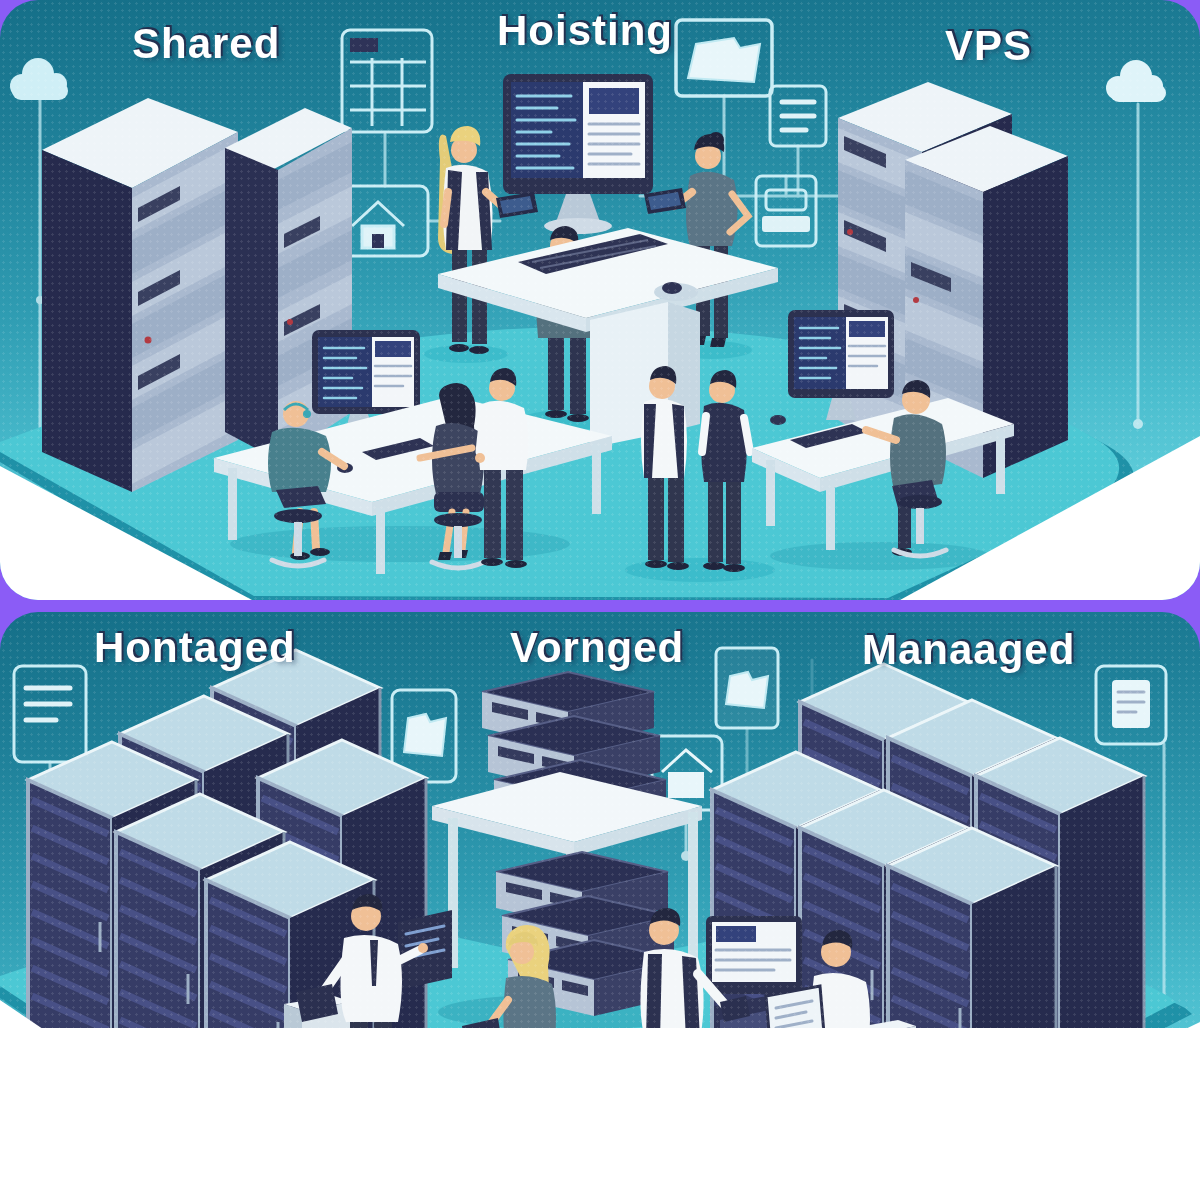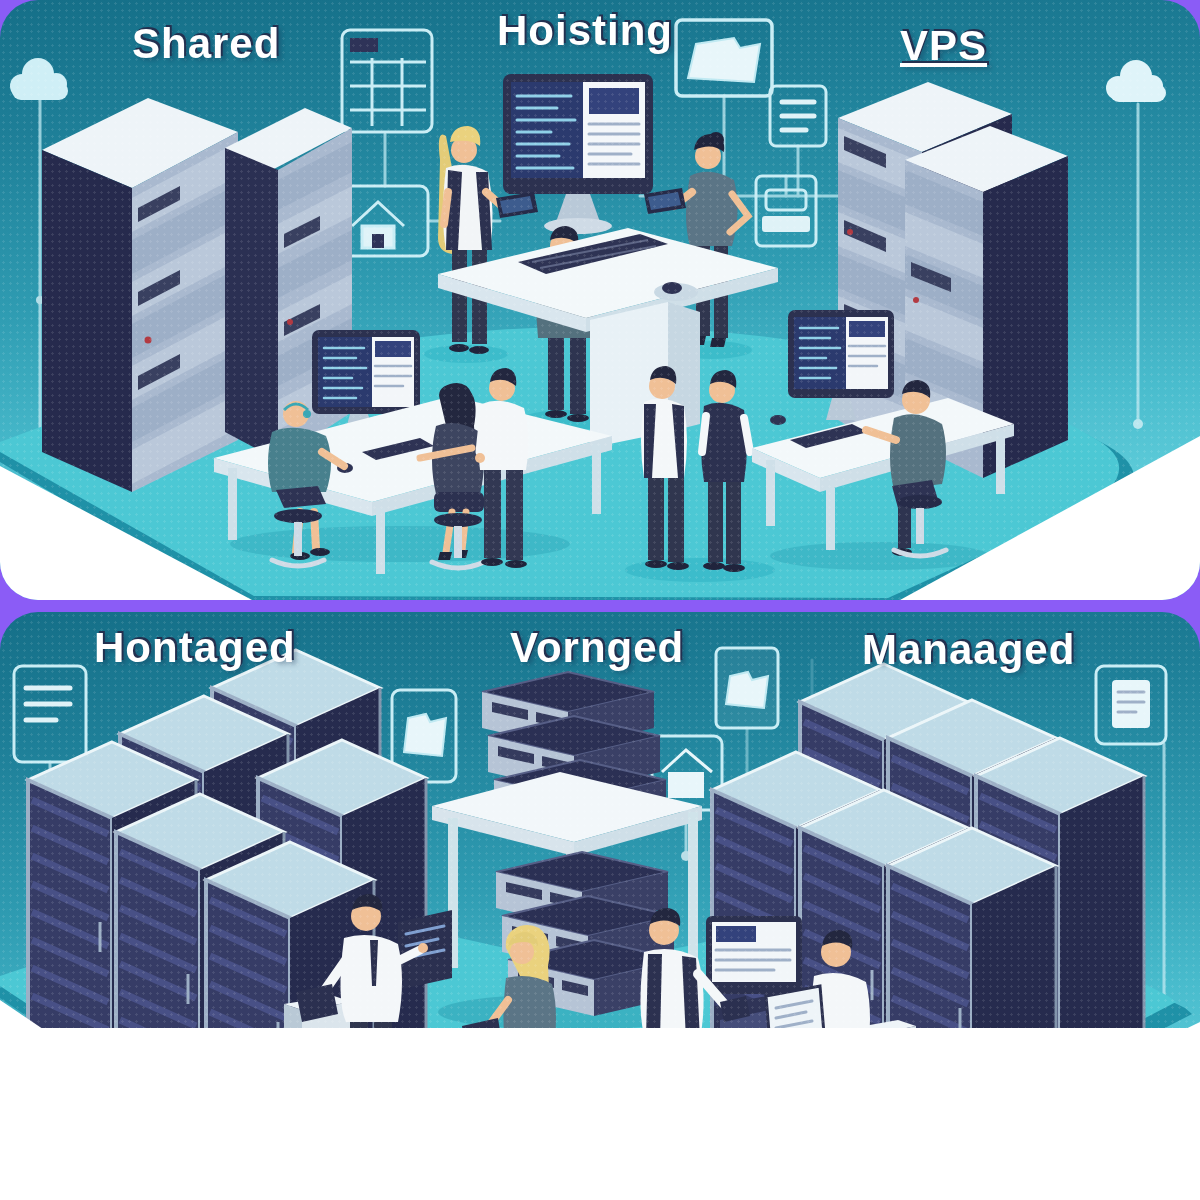--- a/index.html
+++ b/index.html
@@ -623,18 +623,18 @@
 
       <polygon points="0,1000 296,1200 0,1200" fill="#ffffff"></polygon>
       <polygon points="1200,1022 830,1200 1200,1200" fill="#ffffff"></polygon>
       <rect x="0" y="1180" width="1200" height="20" fill="#ecf4f6"></rect>
     </svg>
     <div class="dots"></div>
   </div>
 
   <div class="label" style="left:132px;top:20px;">Shared</div>
   <div class="label" style="left:497px;top:7px;">Hoisting</div>
-  <div class="label" style="left:900px;top:22px;text-decoration:underline;">VPS</div>
+  <div class="label" style="left:945px;top:22px;">VPS</div>
   <div class="label" style="left:510px;top:624px;">Vornged</div>
   <div class="label" style="left:94px;top:624px;">Hontaged</div>
   <div class="label" style="left:862px;top:626px;">Manaaged</div>
 
 </div>
 
 </body></html>

